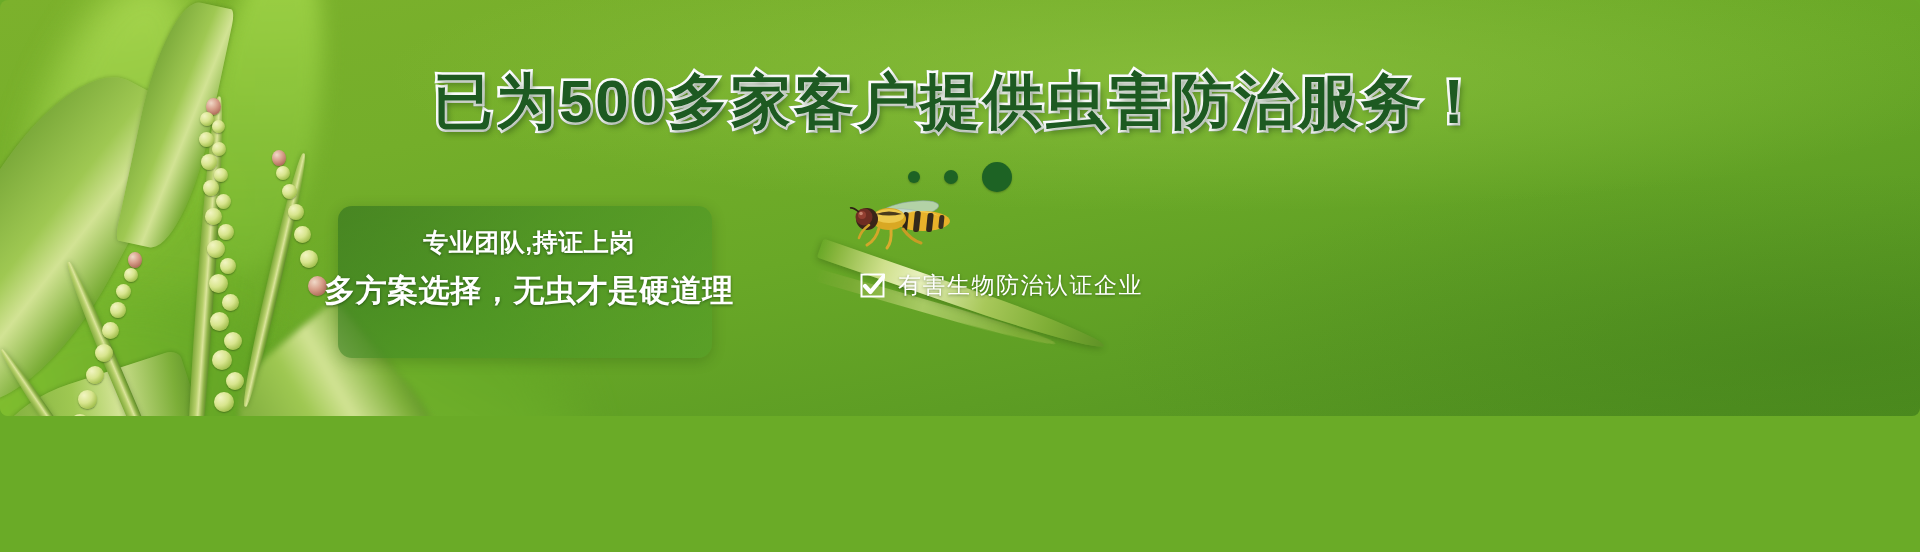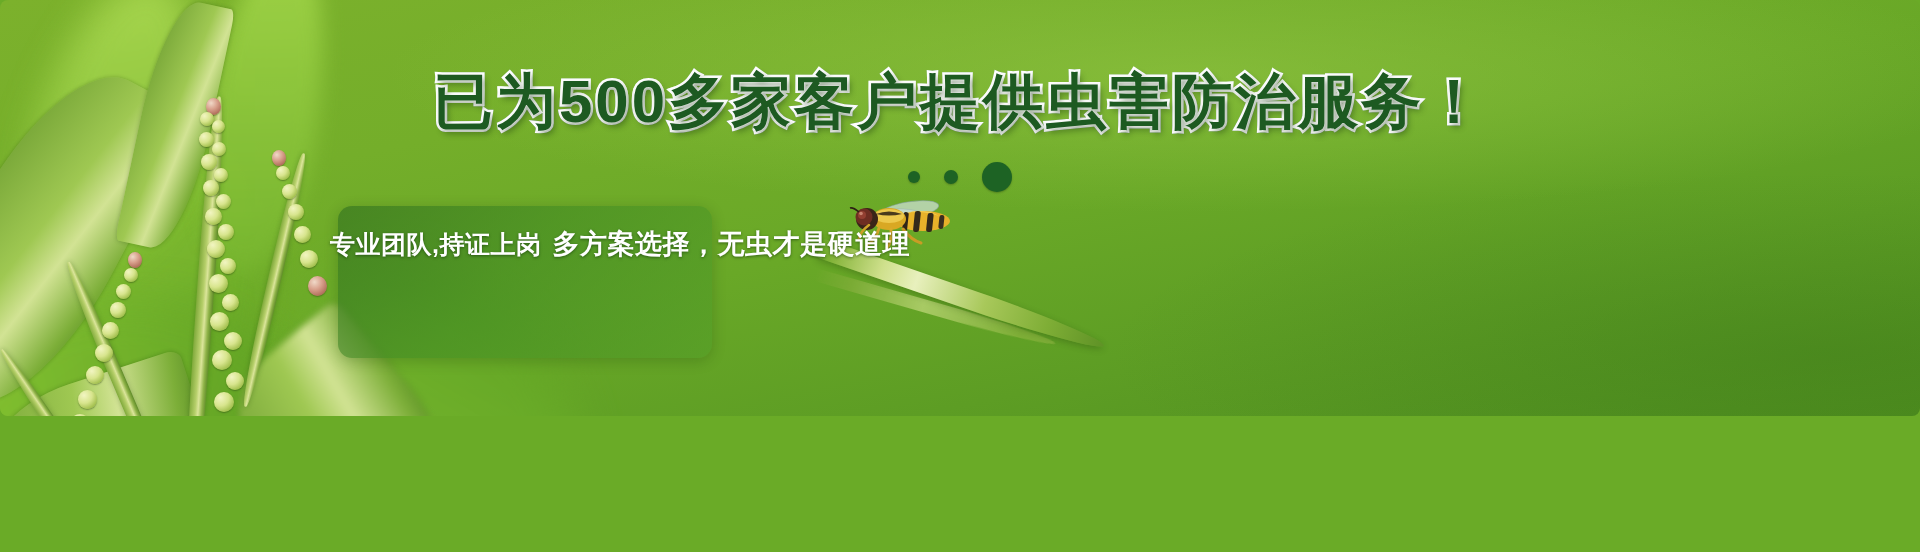--- a/index.html
+++ b/index.html
@@ -143,34 +143,34 @@
     left:338px; top:206px;
     width:374px; height:152px;
     background:linear-gradient(135deg, rgba(46,110,30,.62) 0%, rgba(62,136,34,.58) 45%, rgba(80,156,40,.50) 100%);
     border-radius:14px 14px 14px 14px;
     box-shadow:0 3px 14px rgba(20,50,10,.22);
   }
   .panel-lines {
     position:absolute;
     left:330px; top:214px;
     width:398px;
-    display:flex; flex-direction:row;
+    display:flex; flex-direction:column;
     align-items:center;
     gap:11px;
     padding-top:12px;
   }
   .pl {
     color:#ffffff;
     font-weight:bold;
     white-space:nowrap;
     text-shadow:0 1px 3px rgba(10,40,5,.55);
     letter-spacing:.5px;
   }
   .pl1 { font-size:25px; }
-  .pl2 { font-size:27px; }
+  .pl2 { font-size:31px; }
   .pl3 { font-size:25px; }
 
   
   .checklist {
     position:absolute;
     left:860px; top:270px;
     display:flex; flex-direction:column; gap:22px;
   }
   .check-row { display:flex; align-items:center; gap:13px; }
   .check-box { width:25px; height:25px; flex:0 0 auto; }
@@ -319,20 +319,29 @@
 
   <div class="panel"></div>
   <div class="panel-lines">
     <div class="pl pl1">专业团队,持证上岗</div>
     <div class="pl pl2">多方案选择，无虫才是硬道理</div>
   </div>
 
   <div class="checklist">
 
 
+    <div class="check-row">
+      <span class="check-box">
+        <svg viewBox="0 0 25 25" width="25" height="25">
+          <rect x="1.5" y="1.5" width="22" height="22" fill="none" stroke="#ffffff" stroke-width="2"></rect>
+          <path d="M5 13 L10.5 19 L24 3" fill="none" stroke="#ffffff" stroke-width="4.2" stroke-linecap="round" stroke-linejoin="round"></path>
+        </svg>
+      </span>
+      <span class="check-label">有害生物防治认证企业</span>
+    </div>
 
   </div>
 
   <div class="pests">
 
     <div class="pest">
       <svg viewBox="0 0 46 46" width="46" height="46">
         <ellipse cx="24" cy="27" rx="15" ry="11" fill="#9a9590"></ellipse>
         <ellipse cx="24" cy="24" rx="14" ry="9" fill="#b5b0aa"></ellipse>
         <ellipse cx="16" cy="21" rx="5.5" ry="5" fill="#8e8983"></ellipse>

